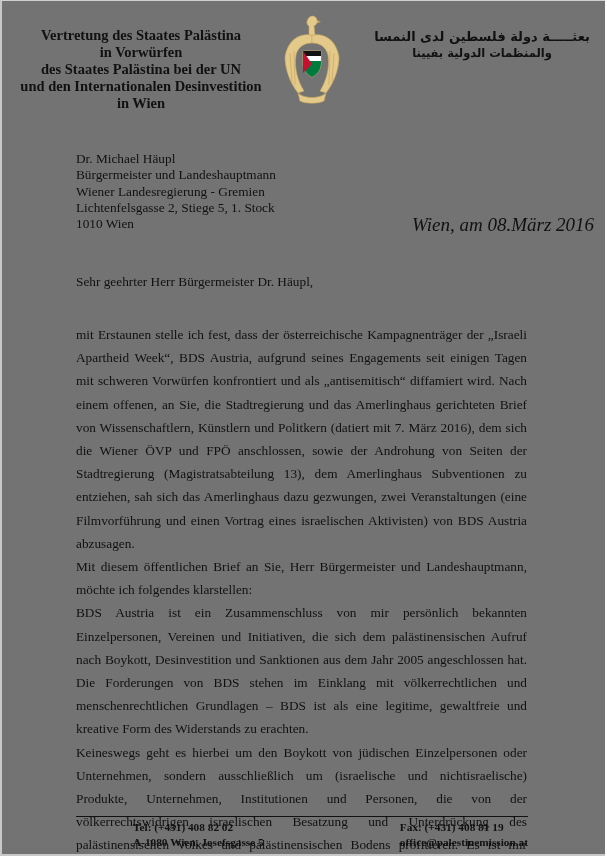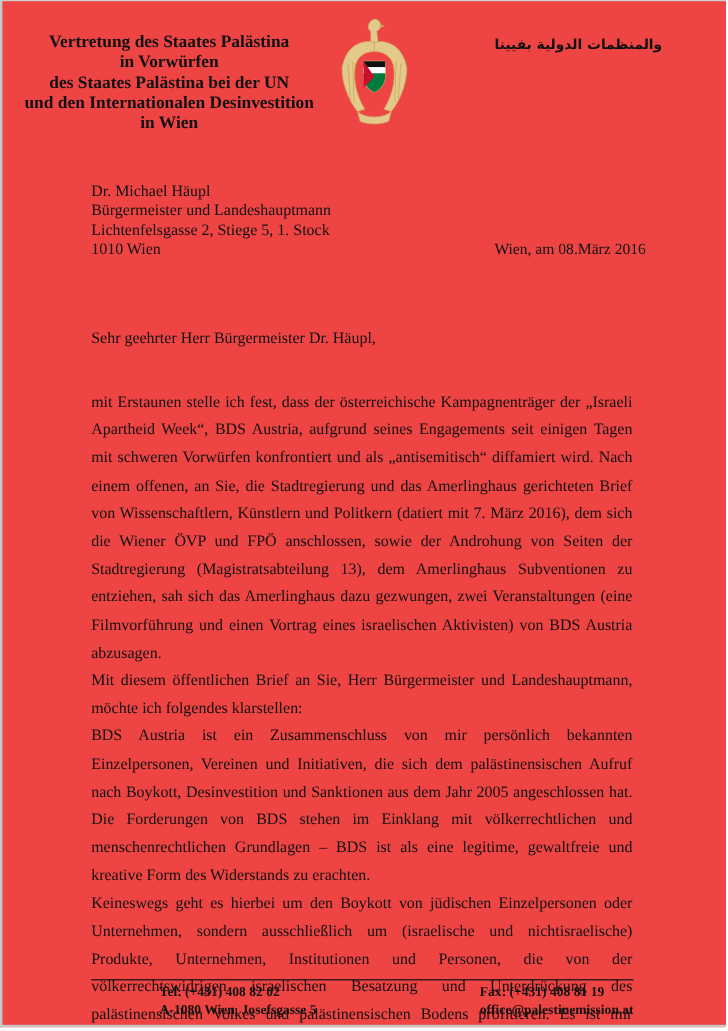--- a/index.html
+++ b/index.html
@@ -1,39 +1,39 @@
 <!DOCTYPE html>
 <html><head>
   <meta charset="utf-8">
   <style>
     html, body { margin: 0; padding: 0; background: #ffffff; }
     body { width: 607px; height: 859px; overflow: hidden; position: relative; }
     .page {
       position: absolute; left: 0; top: 0; width: 605px; height: 856px;
       border-left: 2px solid #c8c8c8; border-top: 1px solid #d0d0d0; border-bottom: 2px solid #c8c8c8;
-      background: #ef4444; box-sizing: border-box;
+      background: #737373; box-sizing: border-box;
       font-family: "Liberation Serif", "DejaVu Serif", serif; color: #111;
     }
     .hdr-left {
       position: absolute; left: 8px; top: 26px; width: 262px;
       text-align: center; font-weight: bold; font-size: 14.5px; line-height: 17px;
     }
     .hdr-left div { white-space: nowrap; }
     .emblem { position: absolute; left: 280px; top: 12px; width: 60px; height: 92px; }
     .hdr-right {
       position: absolute; left: 360px; top: 28px; width: 240px;
       text-align: center; direction: rtl; font-family: "DejaVu Sans", sans-serif;
       font-weight: bold; font-size: 11.5px; line-height: 16px;
     }
     .hdr-right .ar1 { font-size: 13px; }
     .addr {
       position: absolute; left: 74px; top: 150px; font-size: 13.3px; line-height: 16.3px;
     }
     .date {
-      position: absolute; left: 410px; top: 199px; font-size: 13px;
+      position: absolute; left: 410px; top: 213px; font-size: 19px; font-style: italic;
     }
     .salutation {
       position: absolute; left: 74px; top: 273px; font-size: 13.3px; text-align: center;
     }
     .body {
       position: absolute; left: 74px; top: 322px; width: 451px;
       font-size: 13.3px; line-height: 23.2px; text-align: justify;
     }
     .body p { margin: 0; }
     .footer-line {
@@ -79,26 +79,28 @@
       <path d="M21 38 L39 38 L39 43 L21 43 Z" fill="#111111"></path>
       <path d="M21 43 L39 43 L39 48 L21 48 Z" fill="#ffffff"></path>
       <path d="M21 48 L39 48 L39 50 C39 58 34 62 30 64 C26 62 21 58 21 50 Z" fill="#007a3d"></path>
       <path d="M21 38 L30 51 L21 60 Z" fill="#c8102e"></path>
 
       <path d="M16 80 C22 86 38 86 44 80 L42 88 C36 91 24 91 18 88 Z" fill="#e3c98a" stroke="#c9a860" stroke-width="0.6"></path>
     </svg>
   </div>
 
   <div class="hdr-right">
+    <div class="ar1">بعثـــــة دولة فلسطين لدى النمسا</div>
     <div>والمنظمات الدولية بفيينا</div>
   </div>
 
   <div class="addr">
     <div>Dr. Michael Häupl</div>
     <div>Bürgermeister und Landeshauptmann</div>
+    <div>Wiener Landesregierung - Gremien</div>
     <div>Lichtenfelsgasse 2, Stiege 5, 1. Stock</div>
     <div>1010 Wien</div>
   </div>
 
   <div class="date">Wien, am 08.März 2016</div>
 
   <div class="salutation">Sehr geehrter Herr Bürgermeister Dr. Häupl,</div>
 
   <div class="body">
     <p>mit Erstaunen stelle ich fest, dass der österreichische Kampagnenträger der „Israeli Apartheid Week“, BDS Austria, aufgrund seines Engagements seit einigen Tagen mit schweren Vorwürfen konfrontiert und als „antisemitisch“ diffamiert wird. Nach einem offenen, an Sie, die Stadtregierung und das Amerlinghaus gerichteten Brief von Wissenschaftlern, Künstlern und Politkern (datiert mit 7. März 2016), dem sich die Wiener ÖVP und FPÖ anschlossen, sowie der Androhung von Seiten der Stadtregierung (Magistratsabteilung 13), dem Amerlinghaus Subventionen zu entziehen, sah sich das Amerlinghaus dazu gezwungen, zwei Veranstaltungen (eine Filmvorführung und einen Vortrag eines israelischen Aktivisten) von BDS Austria abzusagen.</p>

